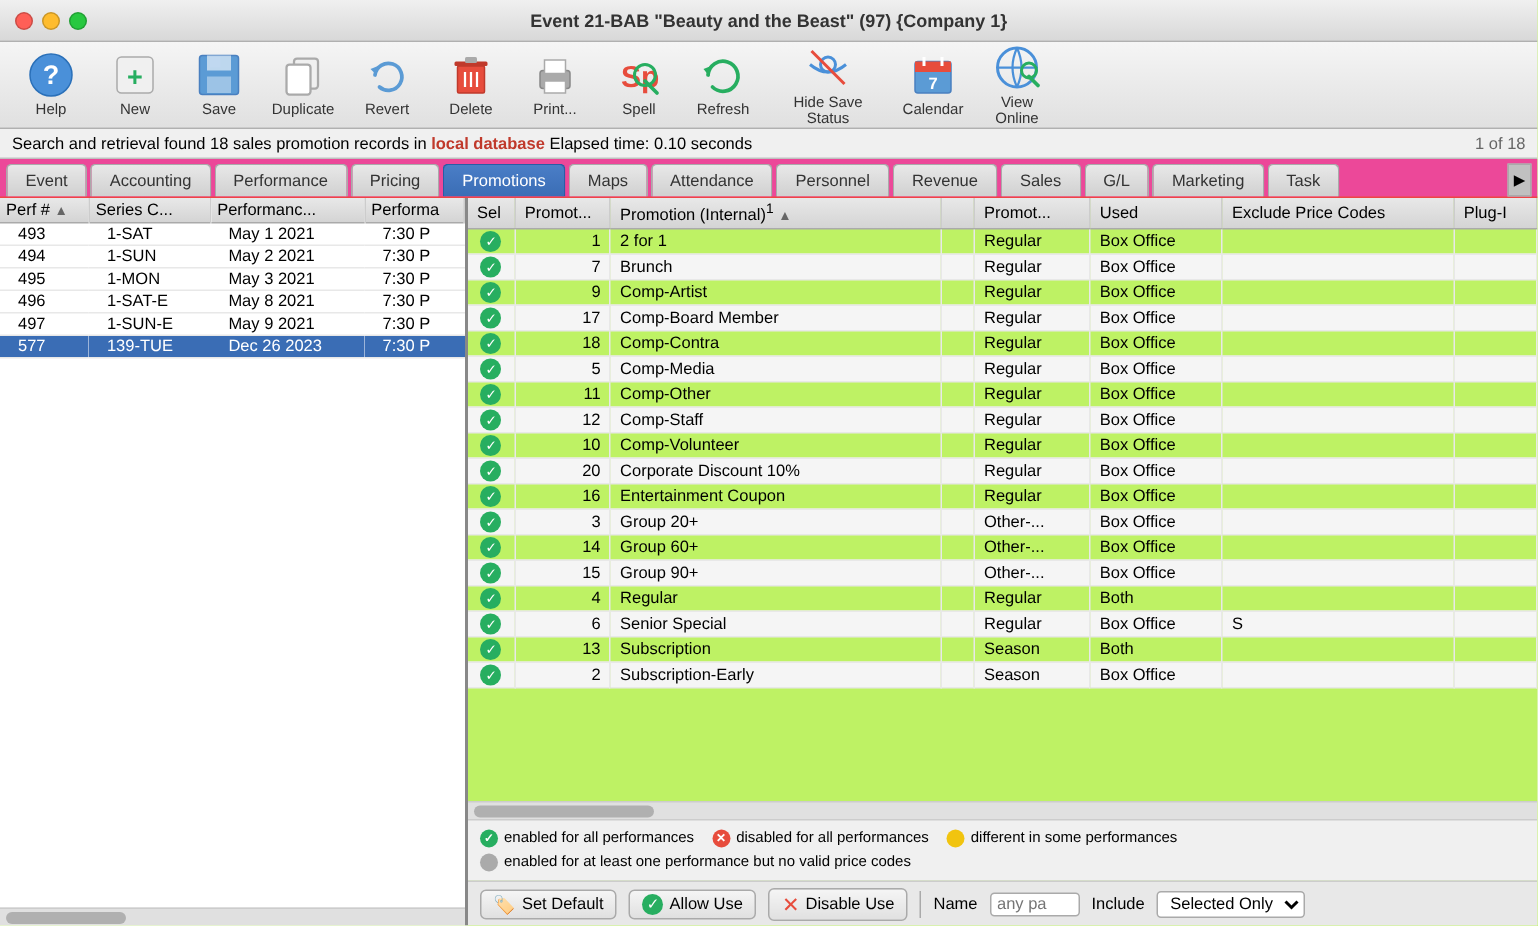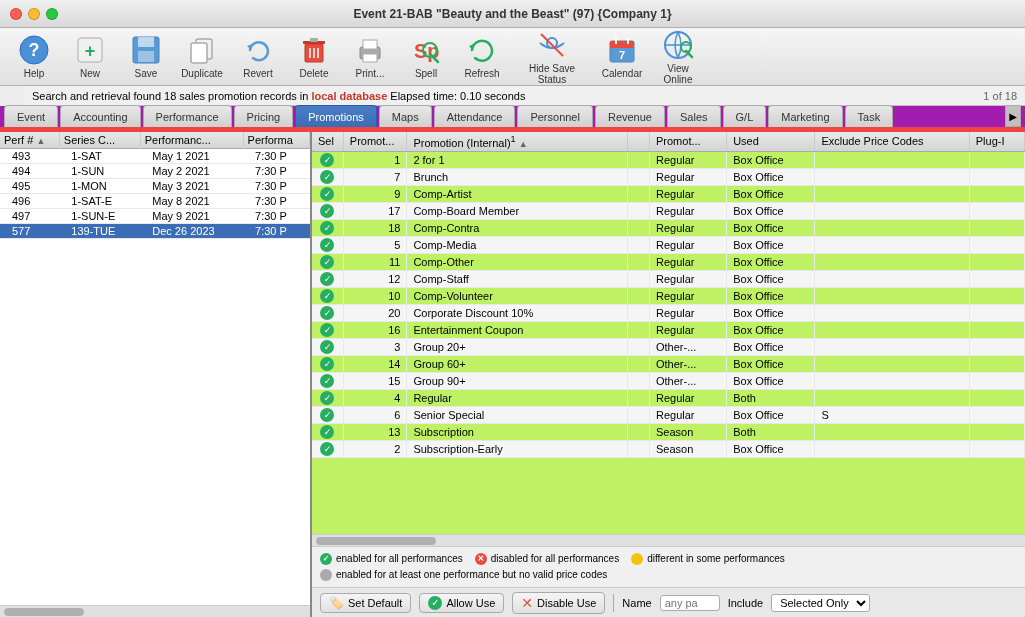--- a/index.html
+++ b/index.html
@@ -60,32 +60,31 @@
     
     .statusbar {
       background: #f0f0f0;
       border-bottom: 1px solid #c0c0c0;
       padding: 2px 8px;
       display: flex;
       align-items: center;
       justify-content: space-between;
       height: 20px;
       font-size: 11px;
-      margin-left: 24px;
     }
     .statusbar-link { color: #c0392b; font-weight: bold; }
     .statusbar-right { color: #666; }
 
     
     .tabs {
-      background: #a21caf;
+      background: #ec4899;
       display: flex;
       align-items: flex-end;
       height: 26px;
-      border-bottom: 5px solid #ef4444;
+      border-bottom: 1px solid #ef4444;
       padding: 0 4px;
     }
     .tab {
       padding: 3px 12px;
       font-size: 11px;
       cursor: pointer;
       border: 1px solid #aaa;
       border-bottom: none;
       border-radius: 4px 4px 0 0;
       background: linear-gradient(to bottom, #e8e8e8, #d0d0d0);

